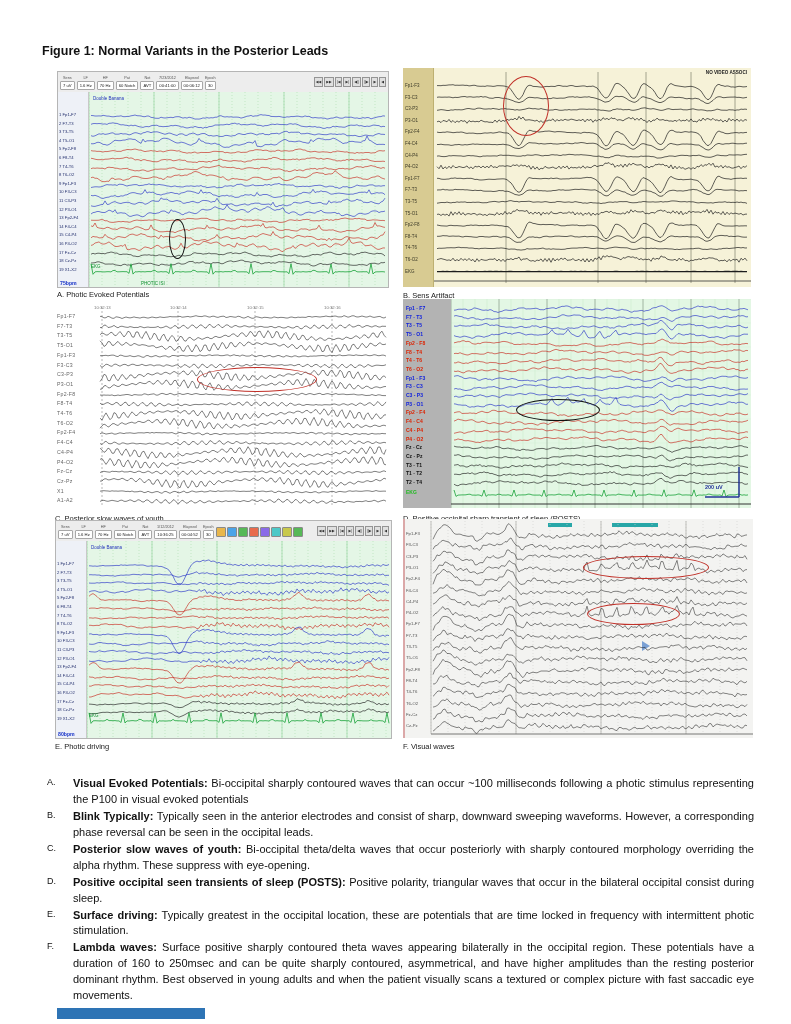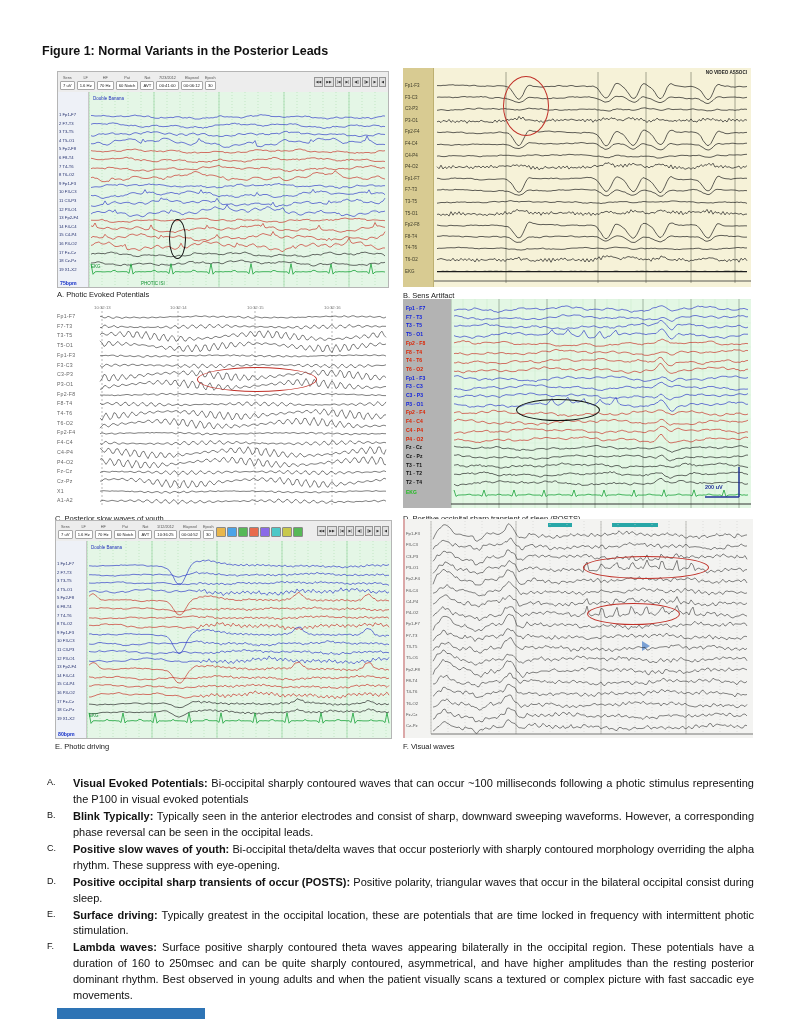--- a/index.html
+++ b/index.html
@@ -579,25 +579,25 @@
     <div class="litem">
       <div class="lletter">A.</div>
       <div class="ltext"><b class="lterm">Visual Evoked Potentials:</b> <span>Bi-occipital sharply contoured waves that can occur ~100 milliseconds following a photic stimulus representing the P100 in visual evoked potentials</span></div>
     </div>
     <div class="litem">
       <div class="lletter">B.</div>
       <div class="ltext"><b class="lterm">Blink Typically:</b> <span>Typically seen in the anterior electrodes and consist of sharp, downward sweeping waveforms. However, a corresponding phase reversal can be seen in the occipital leads.</span></div>
     </div>
     <div class="litem">
       <div class="lletter">C.</div>
-      <div class="ltext"><b class="lterm">Positive slow waves of youth:</b> <span>Bi-occipital theta/delta waves that occur posteriorly with sharply contoured morphology overriding the alpha rhythm. These suppress with eye-opening.</span></div>
+      <div class="ltext"><b class="lterm">Posterior slow waves of youth:</b> <span>Bi-occipital theta/delta waves that occur posteriorly with sharply contoured morphology overriding the alpha rhythm. These suppress with eye-opening.</span></div>
     </div>
     <div class="litem">
       <div class="lletter">D.</div>
-      <div class="ltext"><b class="lterm">Positive occipital sharp transients of occur (POSTS):</b> <span>Positive polarity, triangular waves that occur in the bilateral occipital consist during sleep.</span></div>
+      <div class="ltext"><b class="lterm">Positive occipital seen transients of sleep (POSTS):</b> <span>Positive polarity, triangular waves that occur in the bilateral occipital consist during sleep.</span></div>
     </div>
     <div class="litem">
       <div class="lletter">E.</div>
       <div class="ltext"><b class="lterm">Surface driving:</b> <span>Typically greatest in the occipital location, these are potentials that are time locked in frequency with intermittent photic stimulation.</span></div>
     </div>
     <div class="litem">
       <div class="lletter">F.</div>
       <div class="ltext"><b class="lterm">Lambda waves:</b> <span>Surface positive sharply contoured theta waves appearing bilaterally in the occipital region. These potentials have a duration of 160 to 250msec and can be quite sharply contoured, asymmetrical, and have higher amplitudes than the resting posterior dominant rhythm. Best observed in young adults and when the patient visually scans a textured or complex picture with fast saccadic eye movements.</span></div>
     </div>
   </div>

